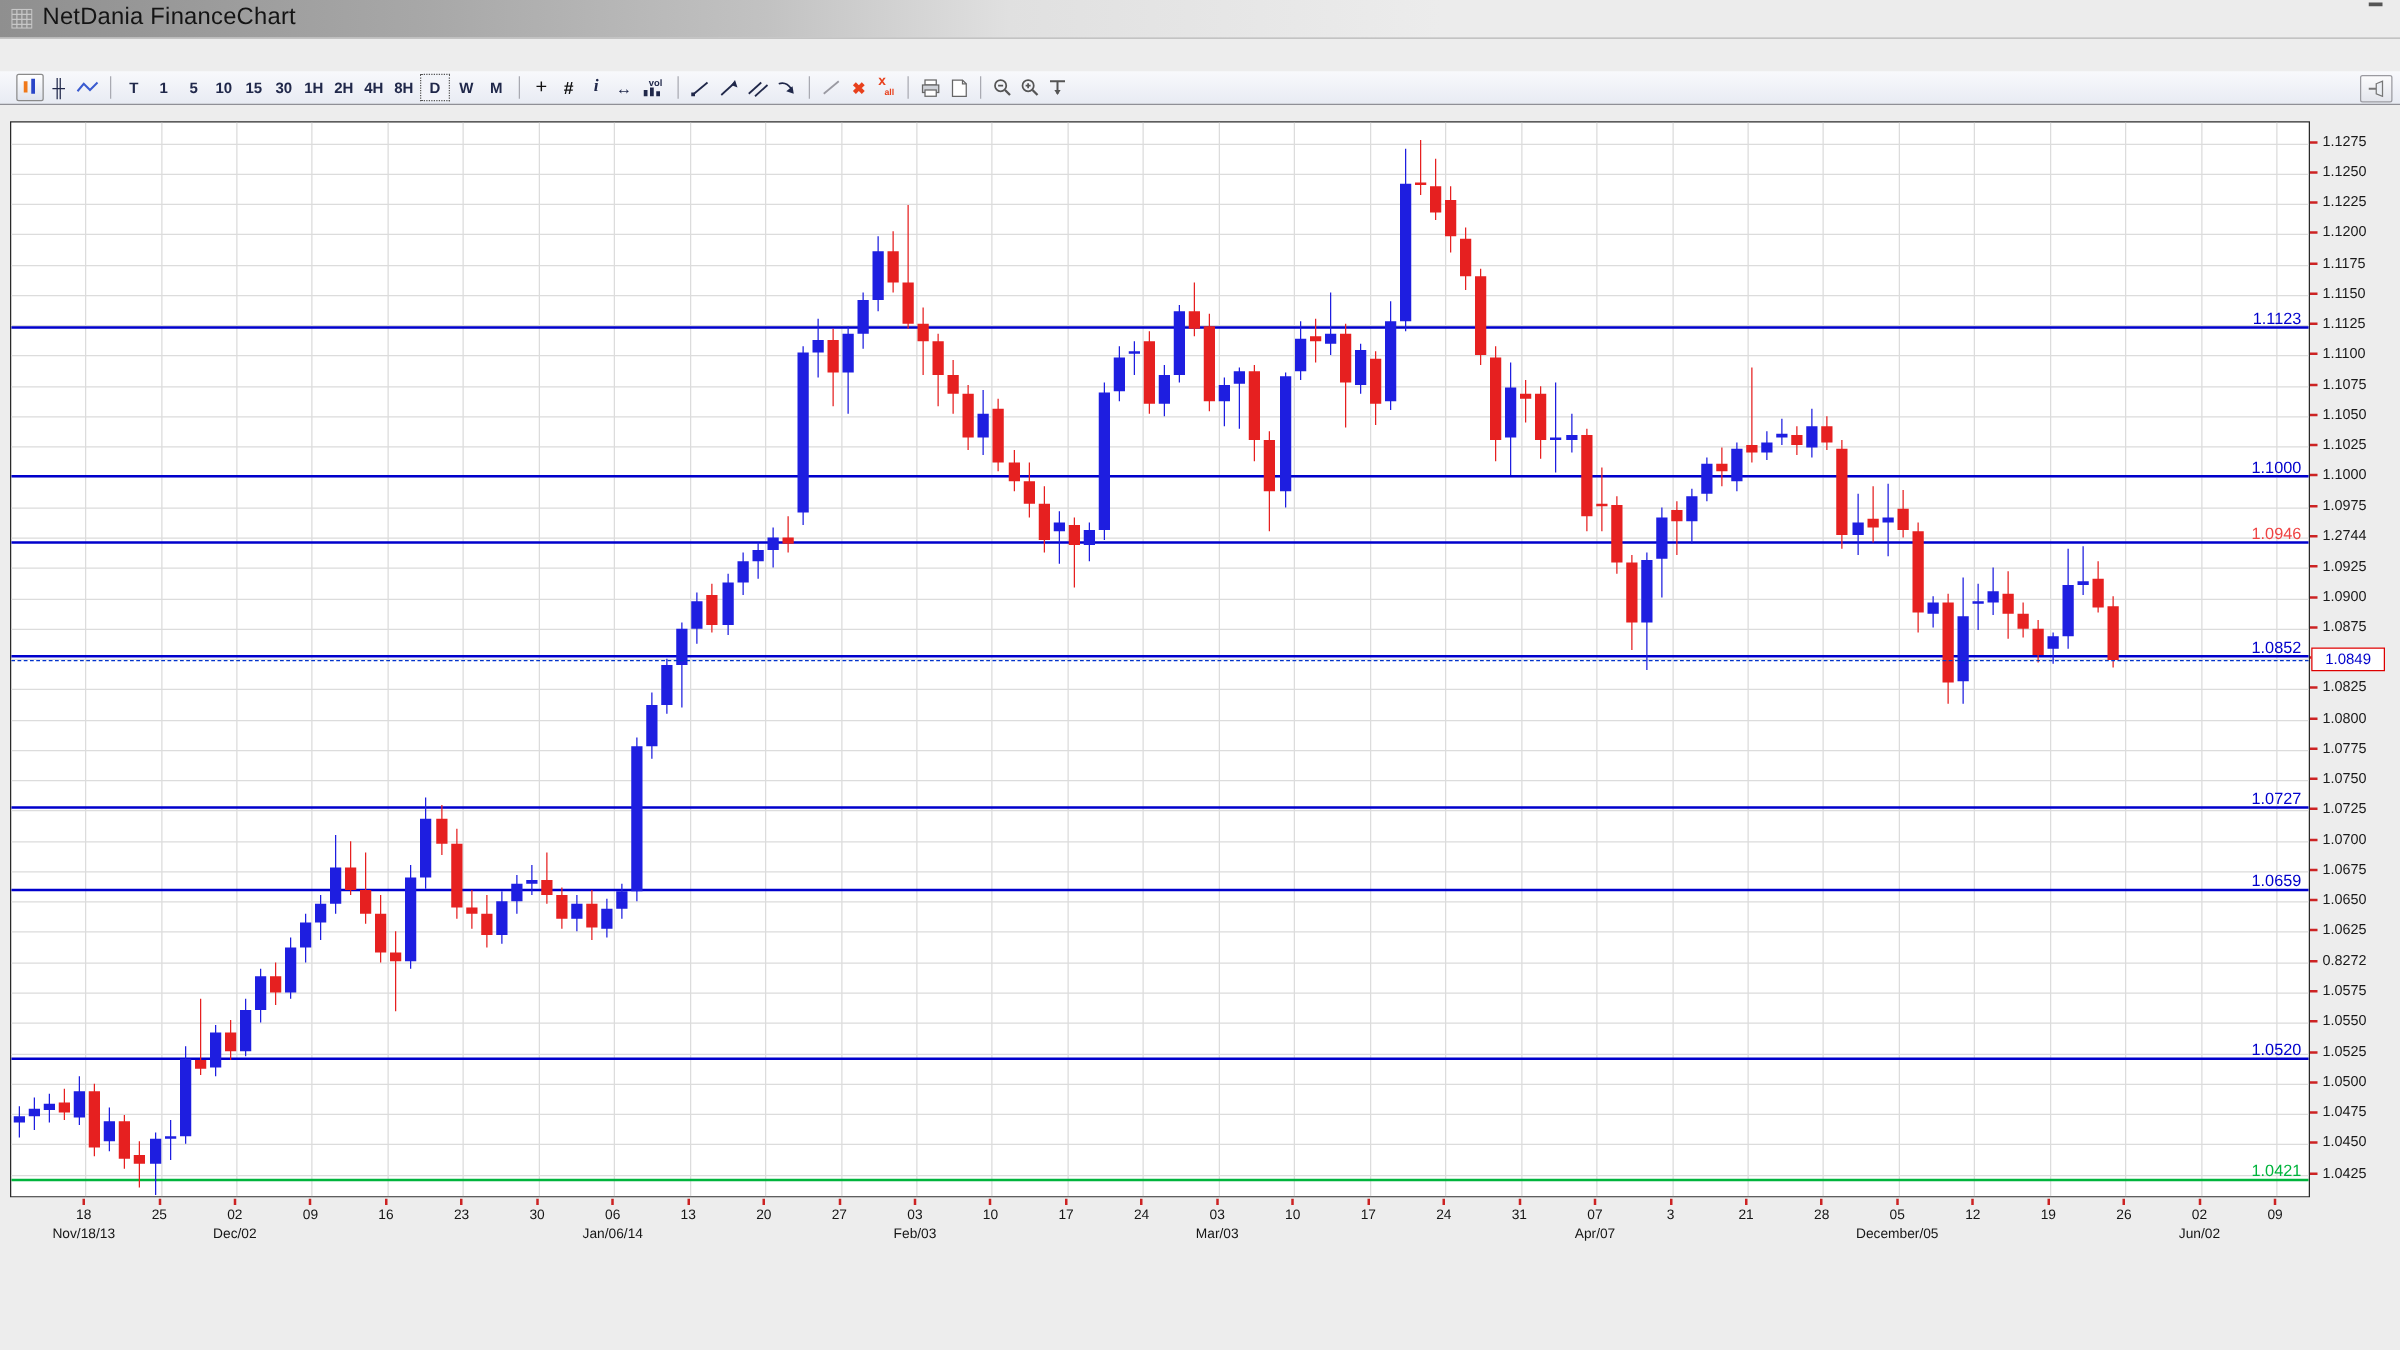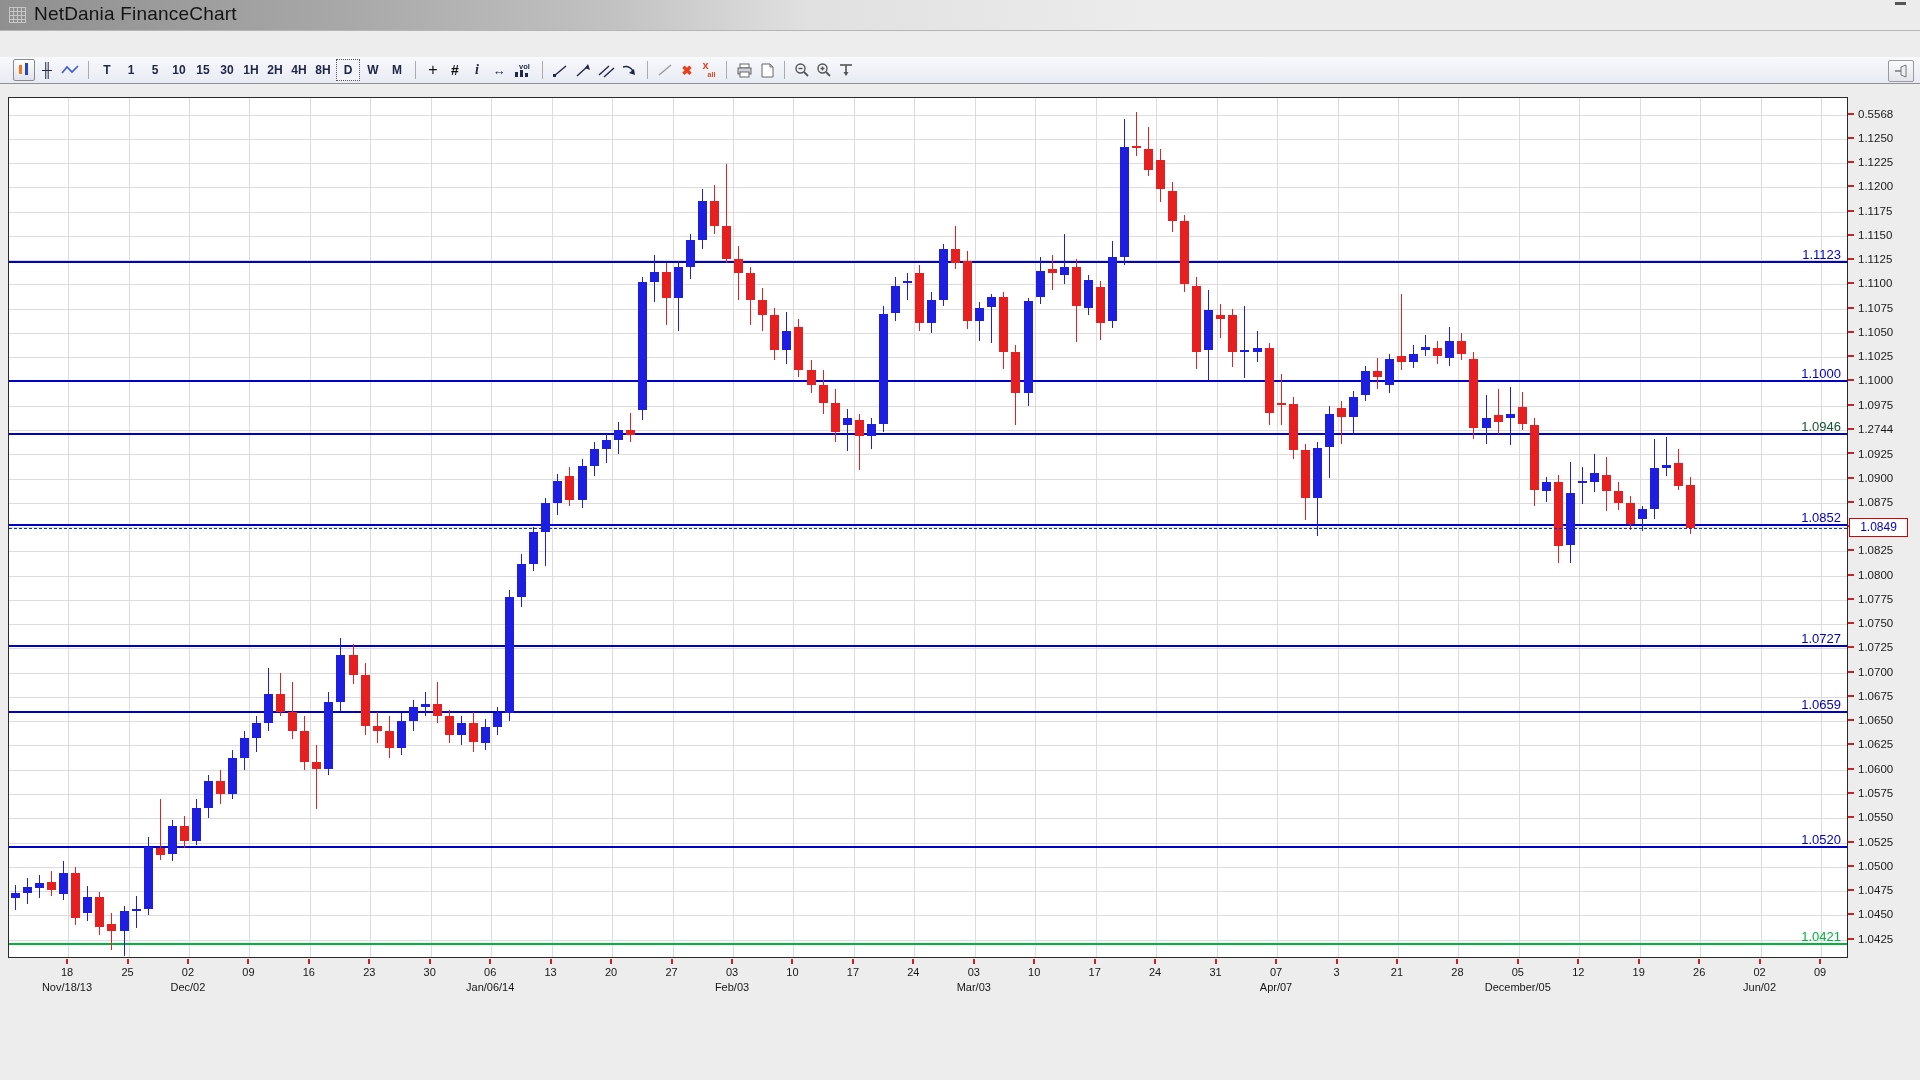--- a/index.html
+++ b/index.html
@@ -292,21 +292,21 @@
       <div class="gridline-v" style="left: 1570.3px;"></div>
       <div class="gridline-v" style="left: 1630.7px;"></div>
       <div class="gridline-v" style="left: 1691.2px;"></div>
       <div class="gridline-v" style="left: 1751.6px;"></div>
       <div class="gridline-v" style="left: 1812.1px;"></div>
       <div class="level-line" style="top: 163px; background: rgb(0, 0, 204);"></div>
       <div class="level-label" style="right: 6px; top: 150px; color: rgb(0, 0, 204);">1.1123</div>
       <div class="level-line" style="top: 282.4px; background: rgb(0, 0, 204);"></div>
       <div class="level-label" style="right: 6px; top: 269.4px; color: rgb(0, 0, 204);">1.1000</div>
       <div class="level-line" style="top: 334.9px; background: rgb(0, 0, 204);"></div>
-      <div class="level-label" style="right: 6px; top: 321.9px; color: #14532d; text-align: center;">1.0946</div>
+      <div class="level-label" style="right: 6px; top: 321.9px; color: #ef4444; text-align: center;">1.0946</div>
       <div class="level-line" style="top: 426.1px; background: rgb(0, 0, 204);"></div>
       <div class="level-label" style="right: 6px; top: 413.1px; color: rgb(0, 0, 204);">1.0852</div>
       <div class="level-line" style="top: 547.4px; background: rgb(0, 0, 204);"></div>
       <div class="level-label" style="right: 6px; top: 534.4px; color: rgb(0, 0, 204);">1.0727</div>
       <div class="level-line" style="top: 613.4px; background: rgb(0, 0, 204);"></div>
       <div class="level-label" style="right: 6px; top: 600.4px; color: rgb(0, 0, 204);">1.0659</div>
       <div class="level-line" style="top: 748.4px; background: rgb(0, 0, 204);"></div>
       <div class="level-label" style="right: 6px; top: 735.4px; color: rgb(0, 0, 204);">1.0520</div>
       <div class="level-line" style="top: 844.5px; background: rgb(0, 180, 60);"></div>
       <div class="level-label" style="right: 6px; top: 831.5px; color: rgb(0, 180, 60);">1.0421</div>
@@ -587,21 +587,21 @@
       <div class="wick" style="left: 1657.3px; top: 338.8px; height: 38.8px; background: rgb(30, 30, 224);"></div>
       <div class="body" style="left: 1653.3px; top: 366.9px; height: 2.9px; background: rgb(30, 30, 224);"></div>
       <div class="wick" style="left: 1669.3px; top: 351.4px; height: 40.8px; background: rgb(230, 32, 32);"></div>
       <div class="body" style="left: 1665.3px; top: 365px; height: 23.3px; background: rgb(230, 32, 32);"></div>
       <div class="wick" style="left: 1681.4px; top: 378.6px; height: 57.3px; background: rgb(230, 32, 32);"></div>
       <div class="body" style="left: 1677.4px; top: 387.3px; height: 42.7px; background: rgb(230, 32, 32);"></div>
       <div class="curline" style="top: 430px;"></div>
     </div>
   <div class="y-axis" id="yaxis">
       <div class="ytick" style="top: 28.5px;"></div>
-      <div class="ylab" style="top: 22.5px;">0.5568</div>
+      <div class="ylab" style="top: 22.5px;">1.1275</div>
       <div class="ytick" style="top: 52.8px;"></div>
       <div class="ylab" style="top: 46.8px;">1.1250</div>
       <div class="ytick" style="top: 77px;"></div>
       <div class="ylab" style="top: 71px;">1.1225</div>
       <div class="ytick" style="top: 101.3px;"></div>
       <div class="ylab" style="top: 95.3px;">1.1200</div>
       <div class="ytick" style="top: 125.6px;"></div>
       <div class="ylab" style="top: 119.6px;">1.1175</div>
       <div class="ytick" style="top: 149.8px;"></div>
       <div class="ylab" style="top: 143.8px;">1.1150</div>
@@ -641,21 +641,21 @@
       <div class="ylab" style="top: 556.4px;">1.0725</div>
       <div class="ytick" style="top: 586.6px;"></div>
       <div class="ylab" style="top: 580.6px;">1.0700</div>
       <div class="ytick" style="top: 610.9px;"></div>
       <div class="ylab" style="top: 604.9px;">1.0675</div>
       <div class="ytick" style="top: 635.2px;"></div>
       <div class="ylab" style="top: 629.2px;">1.0650</div>
       <div class="ytick" style="top: 659.4px;"></div>
       <div class="ylab" style="top: 653.4px;">1.0625</div>
       <div class="ytick" style="top: 683.7px;"></div>
-      <div class="ylab" style="top: 677.7px;">1.0600</div>
+      <div class="ylab" style="top: 677.7px;">0.8272</div>
       <div class="ytick" style="top: 708px;"></div>
       <div class="ylab" style="top: 702px;">1.0575</div>
       <div class="ytick" style="top: 732.3px;"></div>
       <div class="ylab" style="top: 726.3px;">1.0550</div>
       <div class="ytick" style="top: 756.5px;"></div>
       <div class="ylab" style="top: 750.5px;">1.0525</div>
       <div class="ytick" style="top: 780.8px;"></div>
       <div class="ylab" style="top: 774.8px;">1.0500</div>
       <div class="ytick" style="top: 805.1px;"></div>
       <div class="ylab" style="top: 799.1px;">1.0475</div>

